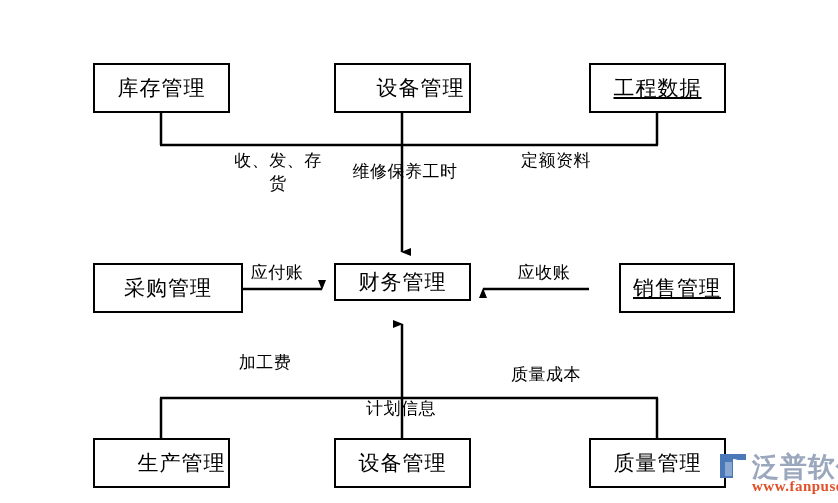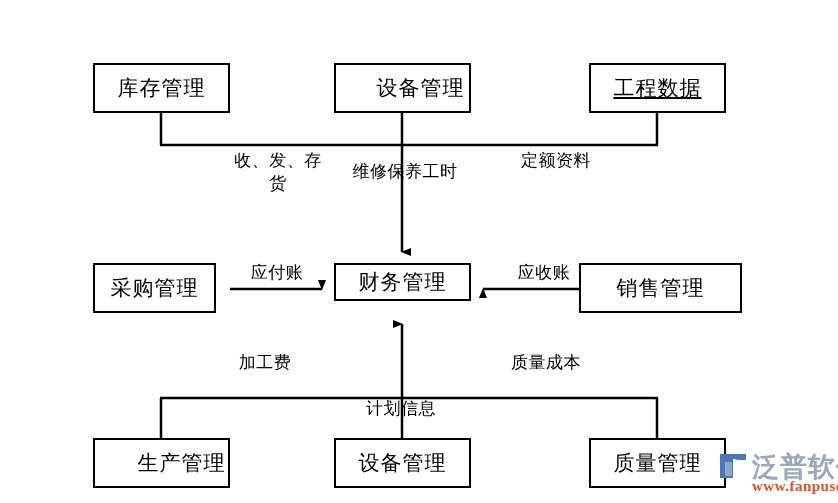--- a/index.html
+++ b/index.html
@@ -145,25 +145,25 @@
       <path d="M402,438 L402,324" stroke="#000000" stroke-width="2.5" fill="none" marker-end="url(#arrowup)"></path>
     </g>
   </svg>
 
   <div class="node-box" style="left:93px;  top:63px;  width:137px; height:50px;">库存管理</div>
 
   <div class="node-box" style="left:334px; top:63px;  width:137px; height:50px;padding-left:36px;">设备管理</div>
 
   <div class="node-box" style="left:589px; top:63px;  width:137px; height:50px;text-decoration:underline;">工程数据</div>
 
-  <div class="node-box" style="left:93px;  top:263px; width:123px; height:50px;">采购管理</div>
+  <div class="node-box" style="left:93px;  top:263px; width:150px; height:50px;">采购管理</div>
 
   <div class="node-box" style="left:334px; top:263px; width:137px; height:38px;">财务管理</div>
 
-  <div class="node-box" style="left:579px; top:263px; width:163px; height:50px;">销售管理</div>
+  <div class="node-box" style="left:619px; top:263px; width:116px; height:50px;text-decoration:underline;">销售管理</div>
 
   <div class="node-box" style="left:93px;  top:438px; width:137px; height:50px;padding-left:40px;">生产管理</div>
 
   <div class="node-box" style="left:334px; top:438px; width:137px; height:50px;">设备管理</div>
 
   <div class="node-box" style="left:589px; top:438px; width:137px; height:50px;">质量管理</div>
 
   <div class="edge-label narrow" style="left:230px; top:150px;">收、发、存货</div>
 
   <div class="edge-label" style="left:346px; top:142px; width:118px;margin-top:19px;">维修保养工时</div>
@@ -171,21 +171,21 @@
   <div class="edge-label" style="left:508px; top:150px; width:96px;">定额资料</div>
 
   <div class="edge-label" style="left:238px; top:262px; width:78px;">应付账</div>
 
   <div class="edge-label" style="left:505px; top:262px; width:78px;">应收账</div>
 
   <div class="edge-label" style="left:226px; top:352px; width:78px;">加工费</div>
 
   <div class="edge-label" style="left:352px; top:398px; width:98px;font-family:Liberation Serif, serif;">计划信息</div>
 
-  <div class="edge-label" style="left:497px; top:352px; width:98px;">质量成本</div>
+  <div class="edge-label" style="left:497px; top:364px; width:98px;">质量成本</div>
 
   <div class="watermark">
     <svg class="wm-logo" viewBox="0 0 34 34" xmlns="http://www.w3.org/2000/svg">
       <path d="M4,6 L30,6 L30,12 L17,12 L17,30 L4,30 Z" fill="#4a78b8"></path>
       <path d="M17,11 C24,11 29,16 29,22 C29,27 25,31 20,31 L20,25 C23,25 24,23 24,21 C24,18 21,16 17,16 Z" fill="#ffffff"></path>
       <path d="M9,14 L16,14 L16,28 L9,28 Z" fill="#ffffff" opacity="0.35"></path>
     </svg>
     <div class="wm-brand">泛普软件</div>
     <div class="wm-url">www.fanpusoft.com</div>
   </div>

